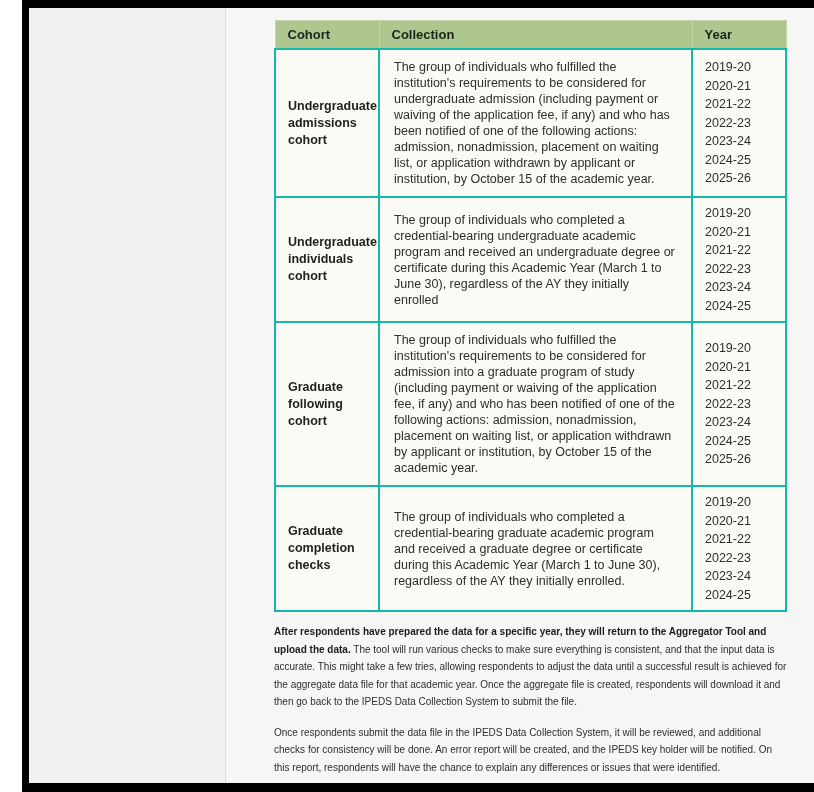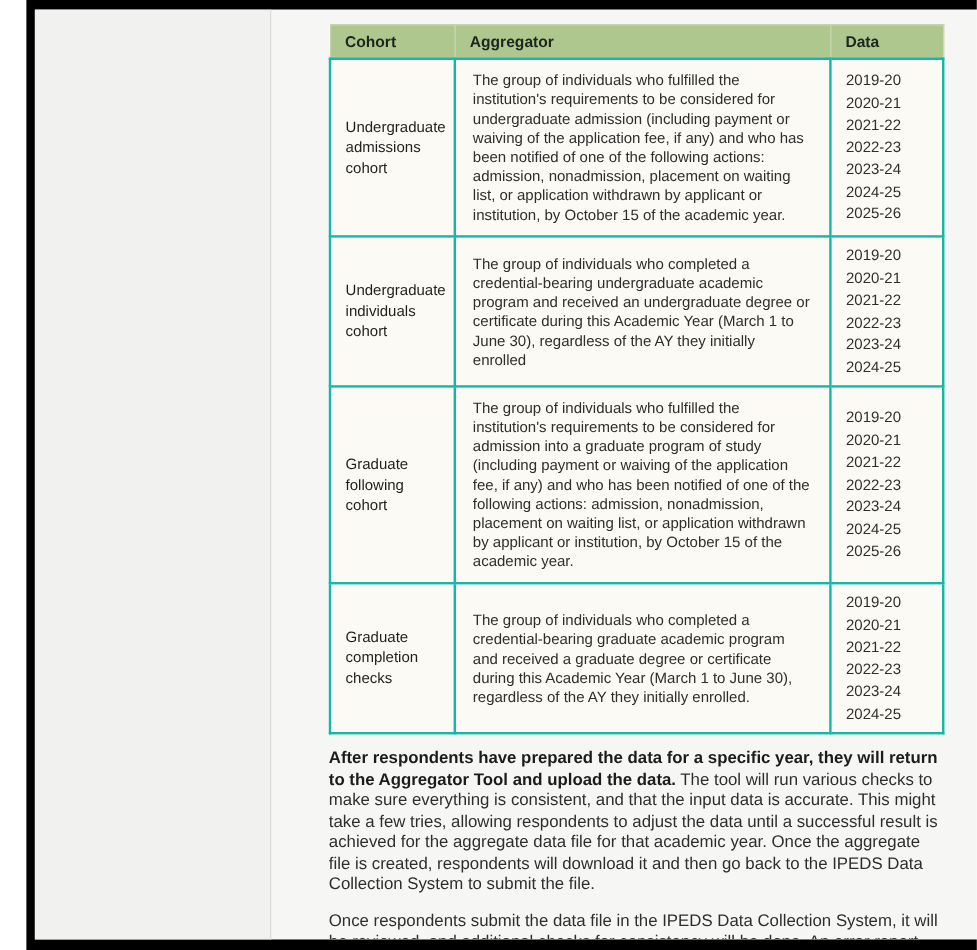--- a/index.html
+++ b/index.html
@@ -49,41 +49,41 @@
   }
   .cohort-table td {
     border: 2px solid #14b8a6;
     vertical-align: middle;
     color: #2e2e2c;
   }
   .col-cohort { width: 104px; }
   .col-def    { width: 313px; }
   .col-years  { width: 94px; }
   td.cohort-cell {
-    font-weight: 400;
+    font-weight: 700;
     color: #1f1f1d;
     font-size: 12.5px;
     line-height: 17px;
     padding: 8px 8px 8px 12px;
   }
   td.def-cell {
     font-size: 12.5px;
     line-height: 16px;
     padding: 9px 14px;
   }
   td.years-cell {
     font-size: 12.5px;
     line-height: 18.5px;
     padding: 6px 12px;
     white-space: pre-line;
     vertical-align: middle;
   }
   .para {
     width: 514px;
-    font-size: 14px;
+    font-size: 10px;
     line-height: 17.5px;
     color: #2e2e2c;
     margin: 11px 0 0 0;
   }
   .para + .para { margin-top: 13px; }
   .para b { color: #1c1c1a; }
 </style>
 </head>
 <body>
 
@@ -93,22 +93,22 @@
 
     <table class="cohort-table">
       <colgroup>
         <col class="col-cohort">
         <col class="col-def">
         <col class="col-years">
       </colgroup>
       <thead>
         <tr>
           <th>Cohort</th>
-          <th>Aggregator</th>
-          <th>Data</th>
+          <th>Collection</th>
+          <th>Year</th>
         </tr>
       </thead>
       <tbody>
         <tr>
           <td class="cohort-cell">Undergraduate admissions cohort</td>
           <td class="def-cell">The group of individuals who fulfilled the institution's requirements to be considered for undergraduate admission (including payment or waiving of the application fee, if any) and who has been notified of one of the following actions: admission, nonadmission, placement on waiting list, or application withdrawn by applicant or institution, by October 15 of the academic year.</td>
           <td class="years-cell">2019-20
 2020-21
 2021-22
 2022-23

